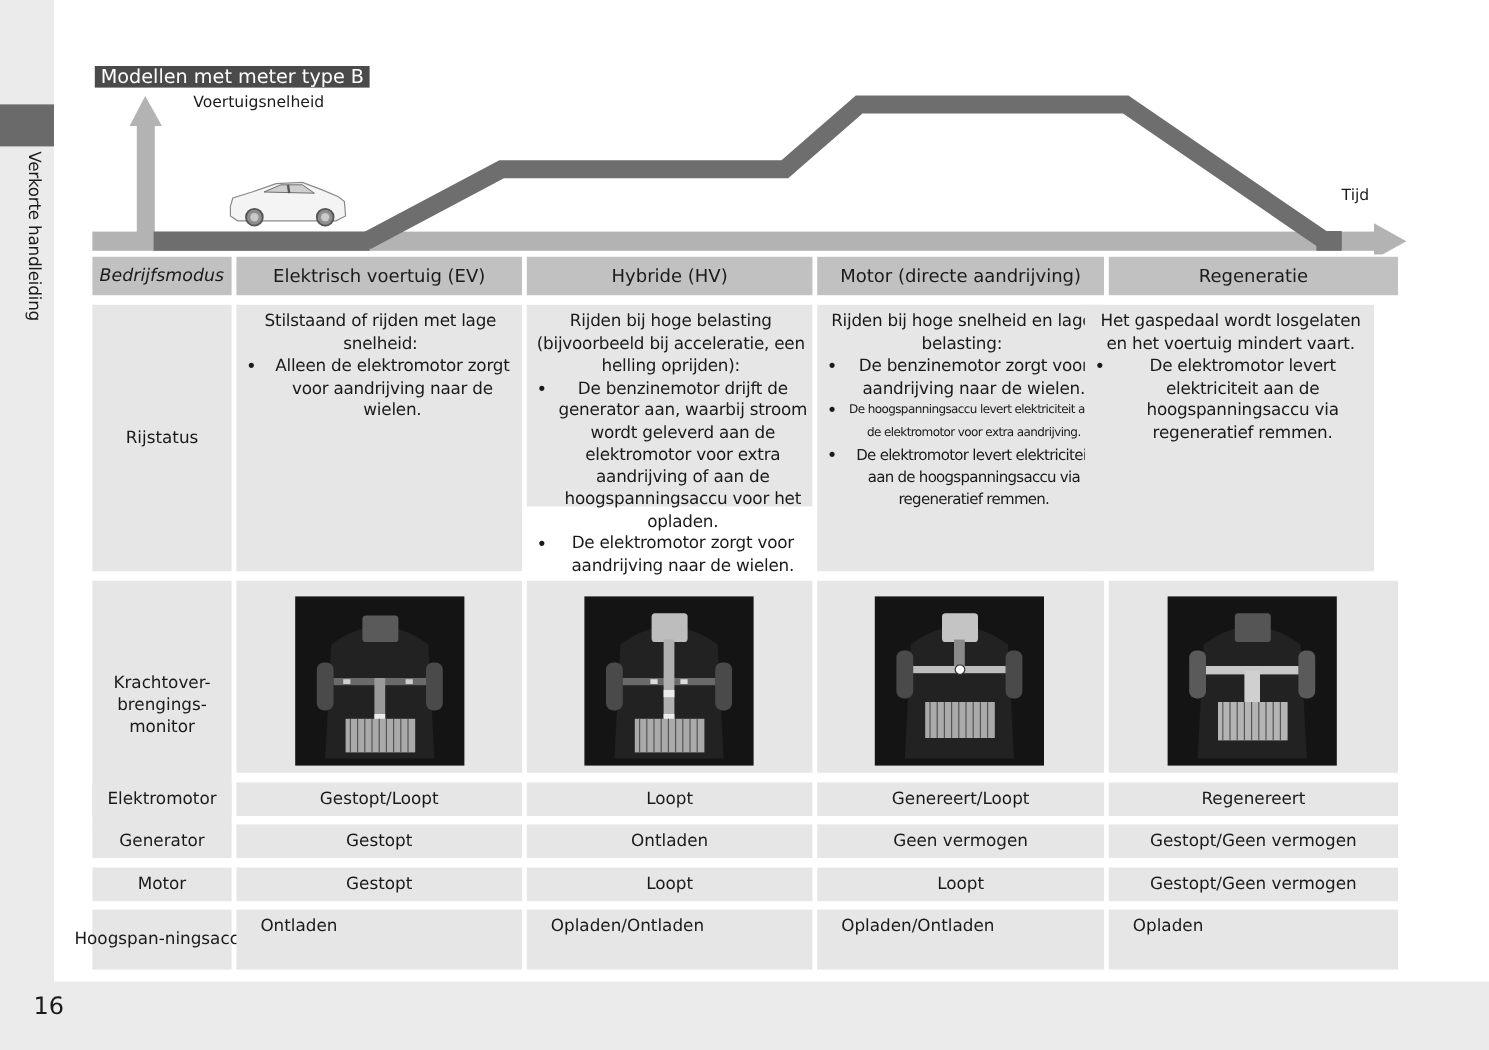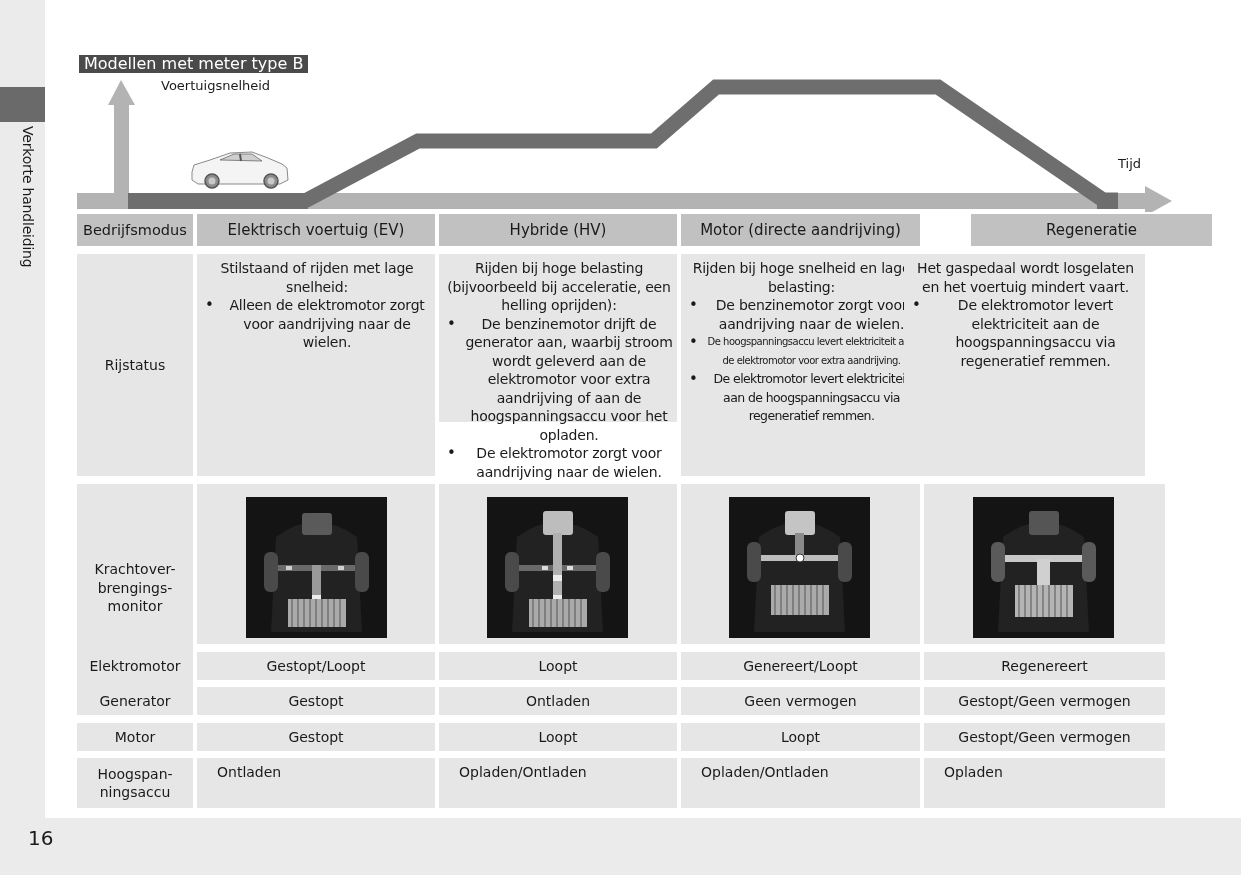--- a/index.html
+++ b/index.html
@@ -14,21 +14,21 @@
   
   .diagram { position: absolute; left: 0; top: 0; width: 1241px; height: 212px; }
   .models-badge { position: absolute; left: 79px; top: 55px; height: 18px; padding: 0 5px; background: #4a4a4a; color: #ffffff; font-size: 16px; line-height: 18px; }
   .y-label { position: absolute; left: 143px; top: 78px; font-size: 13px; color: #1a1a1a; margin-left: 18px; }
   .x-label { position: absolute; left: 1118px; top: 156px; font-size: 13px; color: #1a1a1a; }
   svg.chart { position: absolute; left: 0; top: 0; }
 
   
   .cell { position: absolute; background: #e6e6e6; font-size: 14px; line-height: 18.5px; color: #1a1a1a; }
   .hdr { background: #c1c1c1; font-size: 15px; text-align: center; line-height: 32px; height: 32px; top: 214px; }
-  .hdr.label { text-align: left; padding-left: 6px; font-size: 14.5px; }
+  .hdr.label { text-align: left; padding-left: 6px; font-size: 14.5px; font-style: italic; }
   .row-label { display: flex; align-items: center; justify-content: center; text-align: center; }
   .center { text-align: left; padding-top: 5px; padding-left: 20px; }
   .status { padding: 5px 4px 0 6px; letter-spacing: -0.2px; text-align: center; }
   .status ul { list-style: none; }
   .status li { position: relative; padding-left: 20px; }
   .status li::before { content: "\2022"; position: absolute; left: 2px; top: 0; font-size: 15px; }
   .status .small li { font-size: 12.5px; letter-spacing: -0.6px; line-height: 18.5px; }
   .monitor-img { position: absolute; width: 141px; height: 141px; background: #141414; overflow: hidden; }
   .monitor-img svg { width: 100%; height: 100%; }
 </style>
@@ -72,21 +72,21 @@
   </svg>
   <div class="models-badge">Modellen met meter type B</div>
   <div class="y-label">Voertuigsnelheid</div>
   <div class="x-label">Tijd</div>
 </div>
 
 <div class="cell hdr label" style="left:77px;width:116px;">Bedrijfsmodus</div>
 <div class="cell hdr" style="left:197px;width:238px;">Elektrisch voertuig (EV)</div>
 <div class="cell hdr" style="left:439px;width:238px;">Hybride (HV)</div>
 <div class="cell hdr" style="left:681px;width:239px;">Motor (directe aandrijving)</div>
-<div class="cell hdr" style="left:924px;width:241px;margin-left:47px;">Regeneratie</div>
+<div class="cell hdr" style="left:924px;width:241px;">Regeneratie</div>
 
 <div class="cell row-label" style="left:77px;top:254px;width:116px;height:222px;">Rijstatus</div>
 
 <div class="cell status" style="left:197px;top:254px;width:238px;height:222px;">
   <div>Stilstaand of rijden met lage snelheid:</div>
   <ul>
     <li>Alleen de elektromotor zorgt voor aandrijving naar de wielen.</li>
   </ul>
 </div>
 
@@ -234,21 +234,21 @@
 <div class="cell row-label" style="left:439px;top:687px;width:238px;height:28px;">Ontladen</div>
 <div class="cell row-label" style="left:681px;top:687px;width:239px;height:28px;">Geen vermogen</div>
 <div class="cell row-label" style="left:924px;top:687px;width:241px;height:28px;">Gestopt/Geen vermogen</div>
 
 <div class="cell row-label" style="left:77px;top:723px;width:116px;height:28px;">Motor</div>
 <div class="cell row-label" style="left:197px;top:723px;width:238px;height:28px;">Gestopt</div>
 <div class="cell row-label" style="left:439px;top:723px;width:238px;height:28px;">Loopt</div>
 <div class="cell row-label" style="left:681px;top:723px;width:239px;height:28px;">Loopt</div>
 <div class="cell row-label" style="left:924px;top:723px;width:241px;height:28px;">Gestopt/Geen vermogen</div>
 
-<div class="cell row-label" style="left:77px;top:758px;width:116px;height:50px;flex-direction:column;">
+<div class="cell row-label" style="left:77px;top:758px;width:116px;height:50px;">
   <span>Hoogspan-</span>
   <span>ningsaccu</span>
 </div>
 <div class="cell center" style="left:197px;top:758px;width:238px;height:50px;">Ontladen</div>
 <div class="cell center" style="left:439px;top:758px;width:238px;height:50px;">Opladen/Ontladen</div>
 <div class="cell center" style="left:681px;top:758px;width:239px;height:50px;">Opladen/Ontladen</div>
 <div class="cell center" style="left:924px;top:758px;width:241px;height:50px;">Opladen</div>
 
 <div class="page-number">16</div>
 

